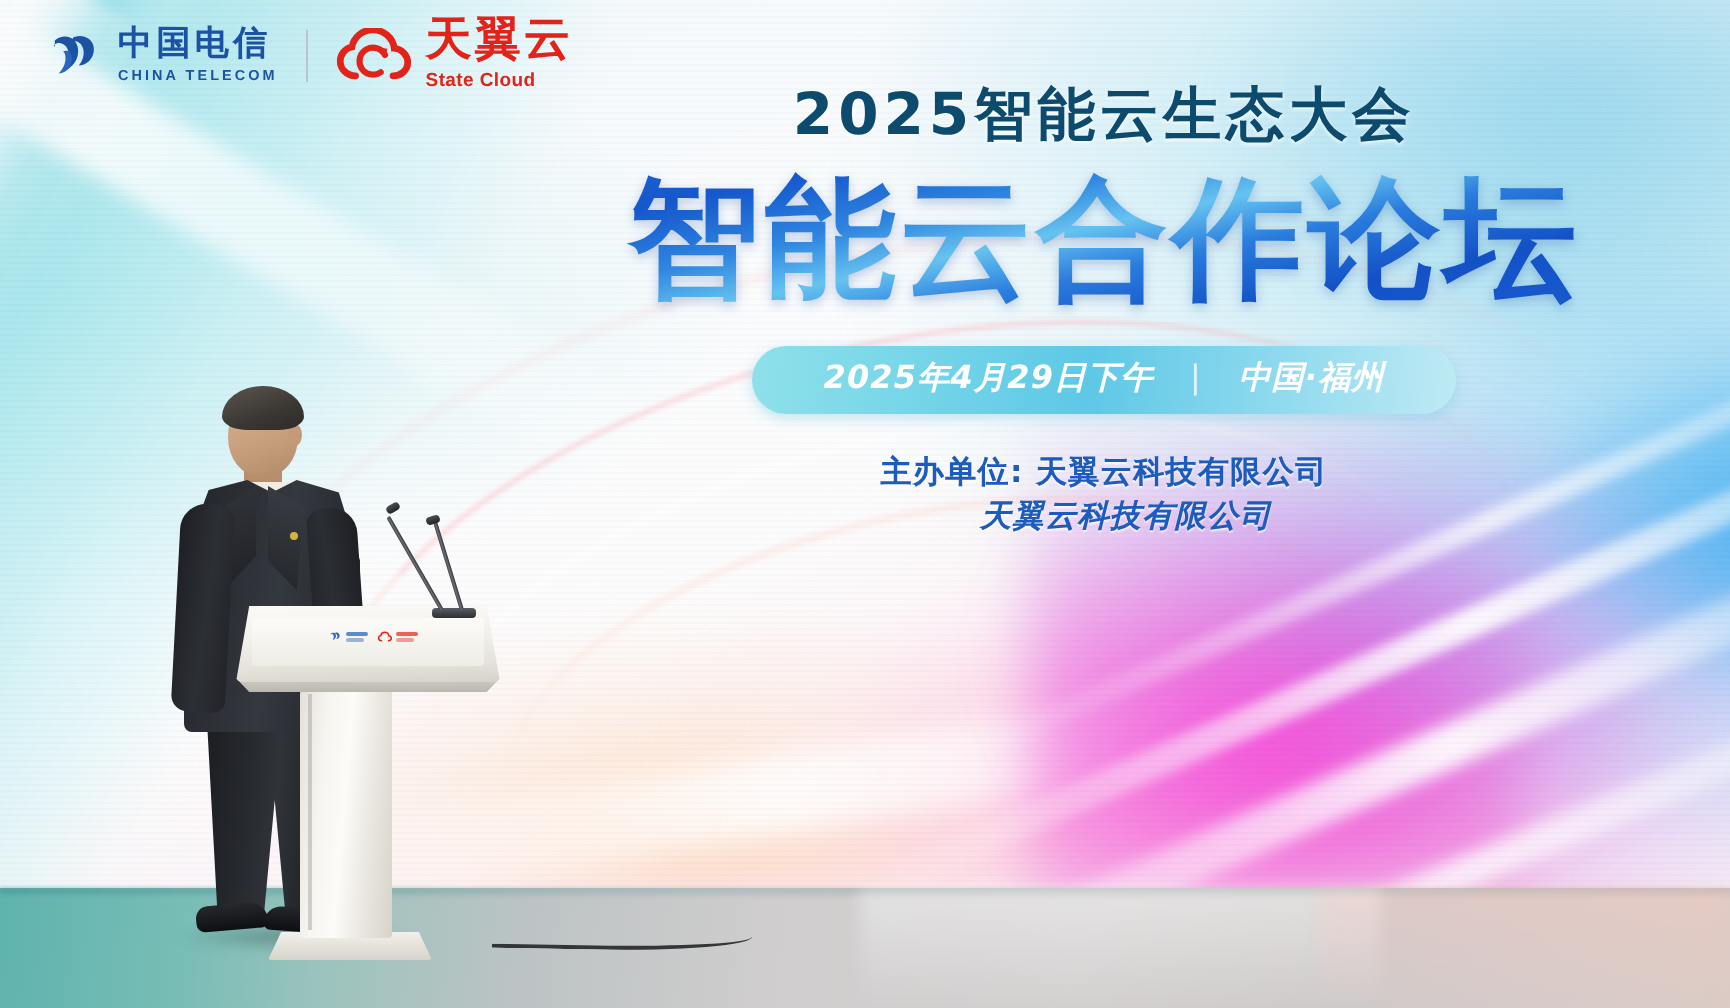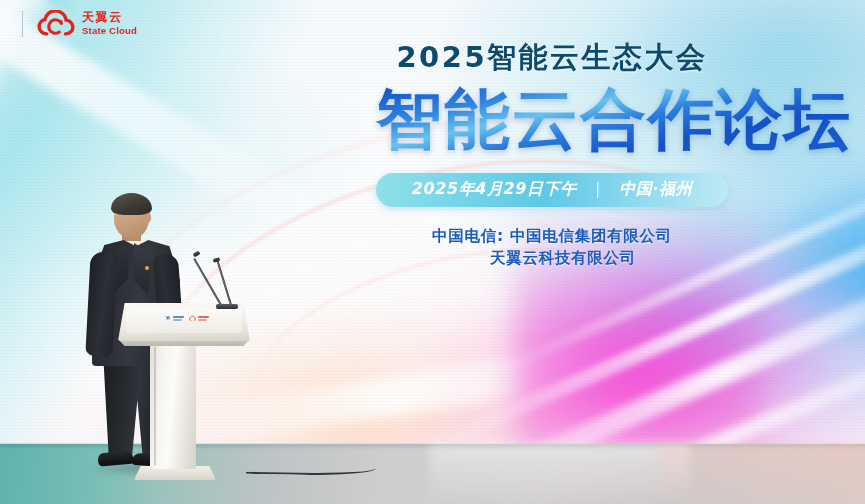--- a/index.html
+++ b/index.html
@@ -321,62 +321,61 @@
     font-size:17px; font-weight:bold; color:#1b52a4; letter-spacing:2.2px;
     font-family:"DejaVu Sans","Liberation Sans",sans-serif;
   }
   .ct-en {
     font-size:7.2px; font-weight:bold; color:#1b52a4; letter-spacing:1.55px; margin-top:3px;
   }
   .logo-div { width:1px; height:26px; background:#b9c4cf; }
   .sc-mark { width:38px; height:27px; flex:none; }
   .sc-text { display:flex; flex-direction:column; line-height:1; }
   .sc-cn {
-    font-size:12px; font-weight:bold; color:#e2231a; letter-spacing:1.6px;
-    font-family:Liberation Serif, serif;
+    font-size:23px; font-weight:bold; color:#e2231a; letter-spacing:1.6px;
+    font-family:Liberation Mono, monospace;
   }
   .sc-en { font-size:9.5px; font-weight:bold; color:#e2231a; letter-spacing:.2px; margin-top:3px; }
 
   
   #titles { position:absolute; left:252px; top:38px; width:600px; text-align:center; }
 
   .subtitle {
     font-size:29px; font-weight:bold; color:#0c4a6e; letter-spacing:2.5px;
     font-family:"DejaVu Sans","Liberation Sans",sans-serif;
     text-shadow:0 1px 2px rgba(255,255,255,.85);
   }
   .maintitle {
     margin-top:5px;
     font-size:66px; font-weight:bold; letter-spacing:2px; line-height:1.12;
     font-family:"DejaVu Sans","Liberation Sans",sans-serif;
     background:linear-gradient(168deg,#1f63d8 0%,#1558cc 18%,#2f86e0 34%,#66c3ef 46%,#2a7cdd 58%,#1351c6 74%,#1a5fd2 100%);
     -webkit-background-clip:text; background-clip:text;
     -webkit-text-fill-color:transparent; color:#1558cc;
     filter:drop-shadow(0 2px 3px rgba(30,80,170,.28));
-    text-align:right;
   }
   .datepill {
     display:inline-block; margin-top:16px;
     padding:6px 36px 7px; border-radius:18px;
     background:linear-gradient(96deg,#8fe0ea 0%,#77d6e8 22%,#5ec8e6 48%,#8ad8ee 72%,#bfeaf4 100%);
     color:#ffffff; font-size:16px; font-weight:bold; letter-spacing:.6px;
     font-family:"DejaVu Sans","Liberation Sans",sans-serif;
     box-shadow:0 2px 7px rgba(110,195,225,.42);
     white-space:nowrap;
     font-style:italic;
   }
   .pill-sep { display:inline-block; margin:0 12px; color:rgba(255,255,255,.78); font-weight:normal; }
   .organizer {
     margin-top:18px; color:#1d5cbd;
     font-size:15.5px; font-weight:bold; line-height:1.45; letter-spacing:.7px;
     font-family:"DejaVu Sans","Liberation Sans",sans-serif;
     text-shadow:0 1px 1px rgba(255,255,255,.8);
   }
   .org-l1 { white-space:nowrap; }
-  .org-l2 { white-space:nowrap; padding-left:22px; }
+  .org-l2 { white-space:nowrap; padding-left:22px;font-style:italic; }
 </style>
 </head>
 <body>
 
 <div id="stage">
 
   <div class="bg-layer bg-base"></div>
   <div class="bg-layer">
     <div class="rib-l4"></div>
     <div class="rib-l1"></div>
@@ -402,20 +401,31 @@
     <div class="streak streak-d"></div>
     <div class="streak streak-a"></div>
     <div class="streak streak-b"></div>
     <div class="streak streak-c"></div>
   </div>
   <div class="bg-layer scanlines"></div>
   <div class="bg-layer vignette"></div>
 
   <div id="logo-bar">
 
+    <div class="brand">
+      <svg class="ct-mark" viewBox="0 0 100 100">
+        <path d="M18 24c10-9 26-9 34 2 5 7 6 16 4 24-3 12-12 21-23 25 8-13 11-27 6-37-3-7-11-11-18-9-4 1-6 4-3 5z" fill="#1b52a4"></path>
+        <path d="M52 18c11-4 24 1 29 11 5 11 1 25-9 32-4 3-9 5-14 5 7-9 10-20 7-29-2-7-8-12-15-12-3 0-4-6 2-7z" fill="#1b52a4"></path>
+        <path d="M44 44c4 8 3 19-3 27-4 5-10 8-16 8 0 0 8-9 10-18 2-8 1-15-3-19 3-1 8-2 12 2z" fill="#2a66bd"></path>
+      </svg>
+      <span class="ct-text">
+        <span class="ct-cn">中国电信</span>
+        <span class="ct-en">CHINA TELECOM</span>
+      </span>
+    </div>
 
     <div class="logo-div"></div>
 
     <div class="brand">
       <svg class="sc-mark" viewBox="0 0 120 88">
         <path d="M30 78c-14 0-25-11-25-24 0-11 8-21 19-23 3-16 17-28 34-28 18 0 33 13 35 30 12 1 22 11 22 23 0 13-11 22-24 22" fill="none" stroke="#e2231a" stroke-width="11" stroke-linecap="round"></path>
         <path d="M78 44a22 22 0 1 0-7 28" fill="none" stroke="#e2231a" stroke-width="10" stroke-linecap="round"></path>
         <path d="M70 32l12 2-4 12z" fill="#e2231a"></path>
       </svg>
       <span class="sc-text">
@@ -428,21 +438,21 @@
 
   <div id="titles">
     <div class="subtitle">2025智能云生态大会</div>
     <div class="maintitle">智能云合作论坛</div>
     <div class="datepill">
       <span>2025年4月29日下午</span>
       <span class="pill-sep">|</span>
       <span>中国·福州</span>
     </div>
     <div class="organizer">
-      <div class="org-l1">中国电信: 中国电信集团有限公司</div>
+      <div class="org-l1">主办单位: 天翼云科技有限公司</div>
       <div class="org-l2">天翼云科技有限公司</div>
     </div>
   </div>
 
   <div id="floor">
     <div class="floor-refl fr1"></div>
     <div class="floor-refl fr2"></div>
   </div>
 
   <div id="presenter">

